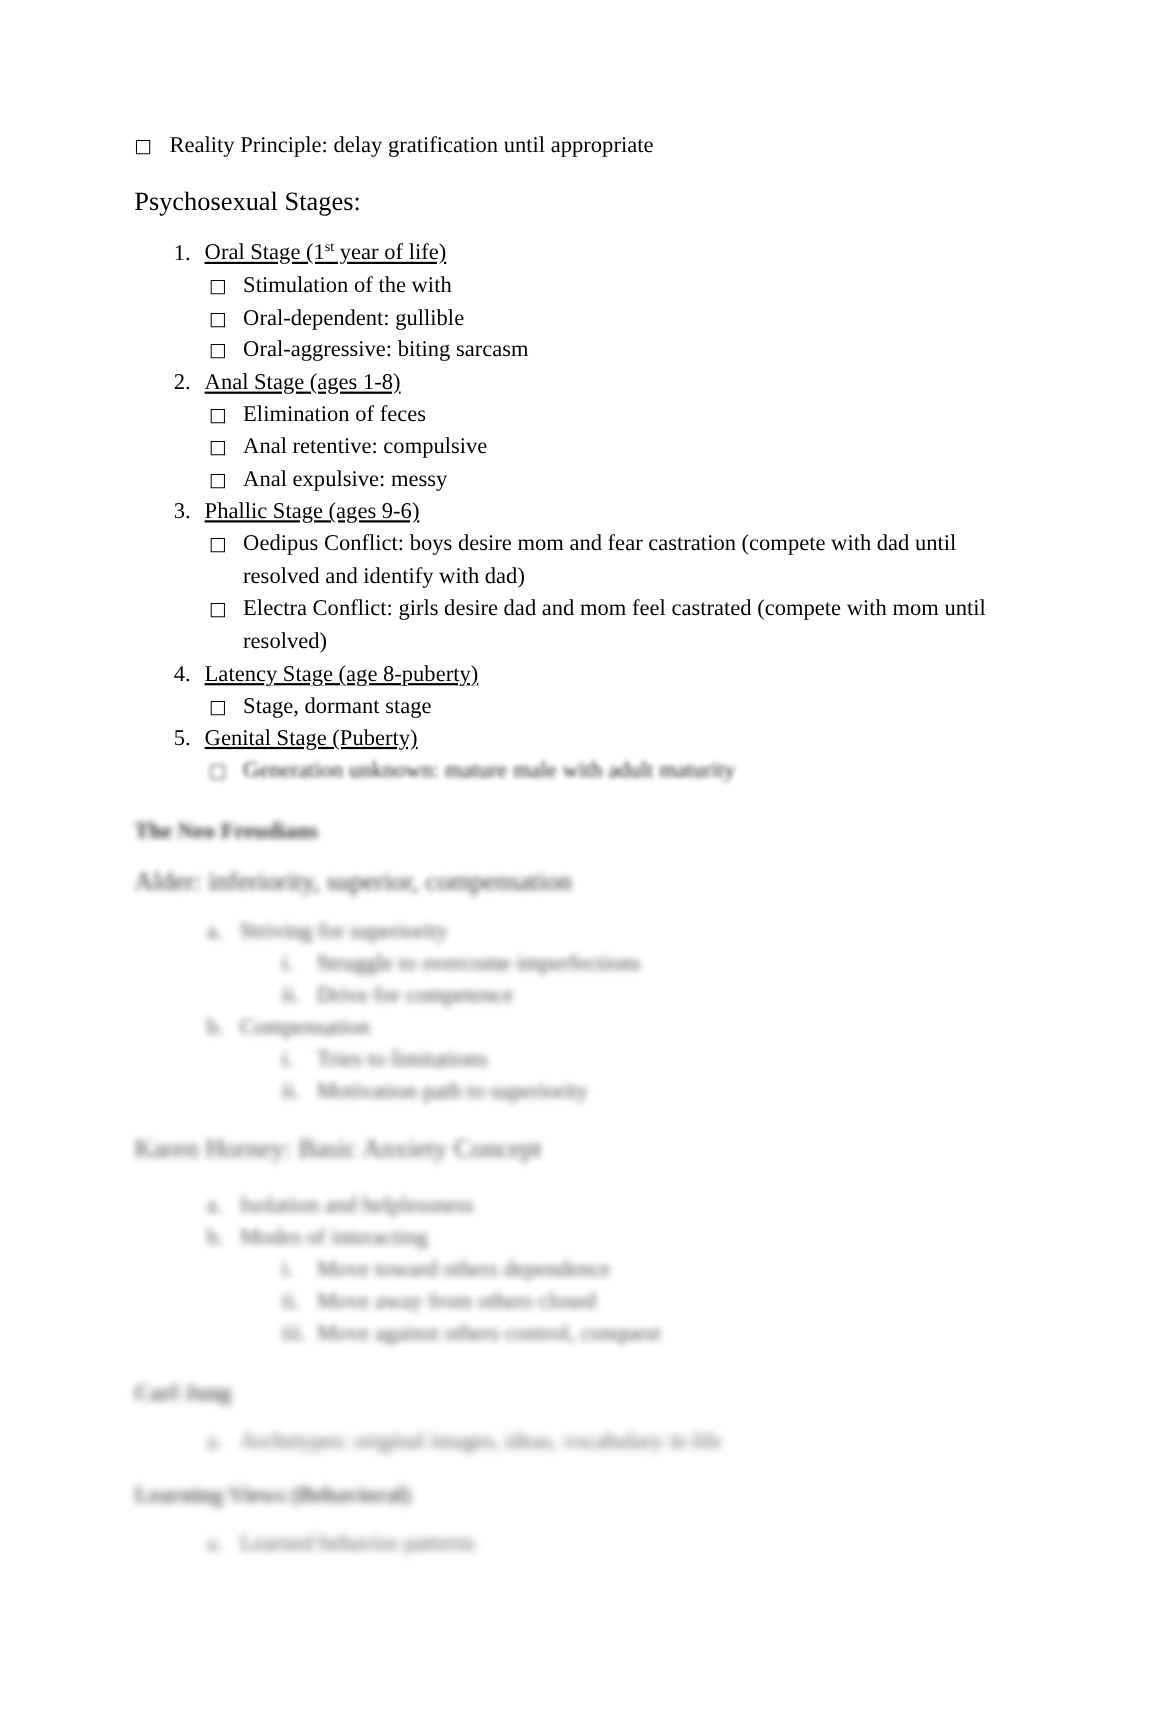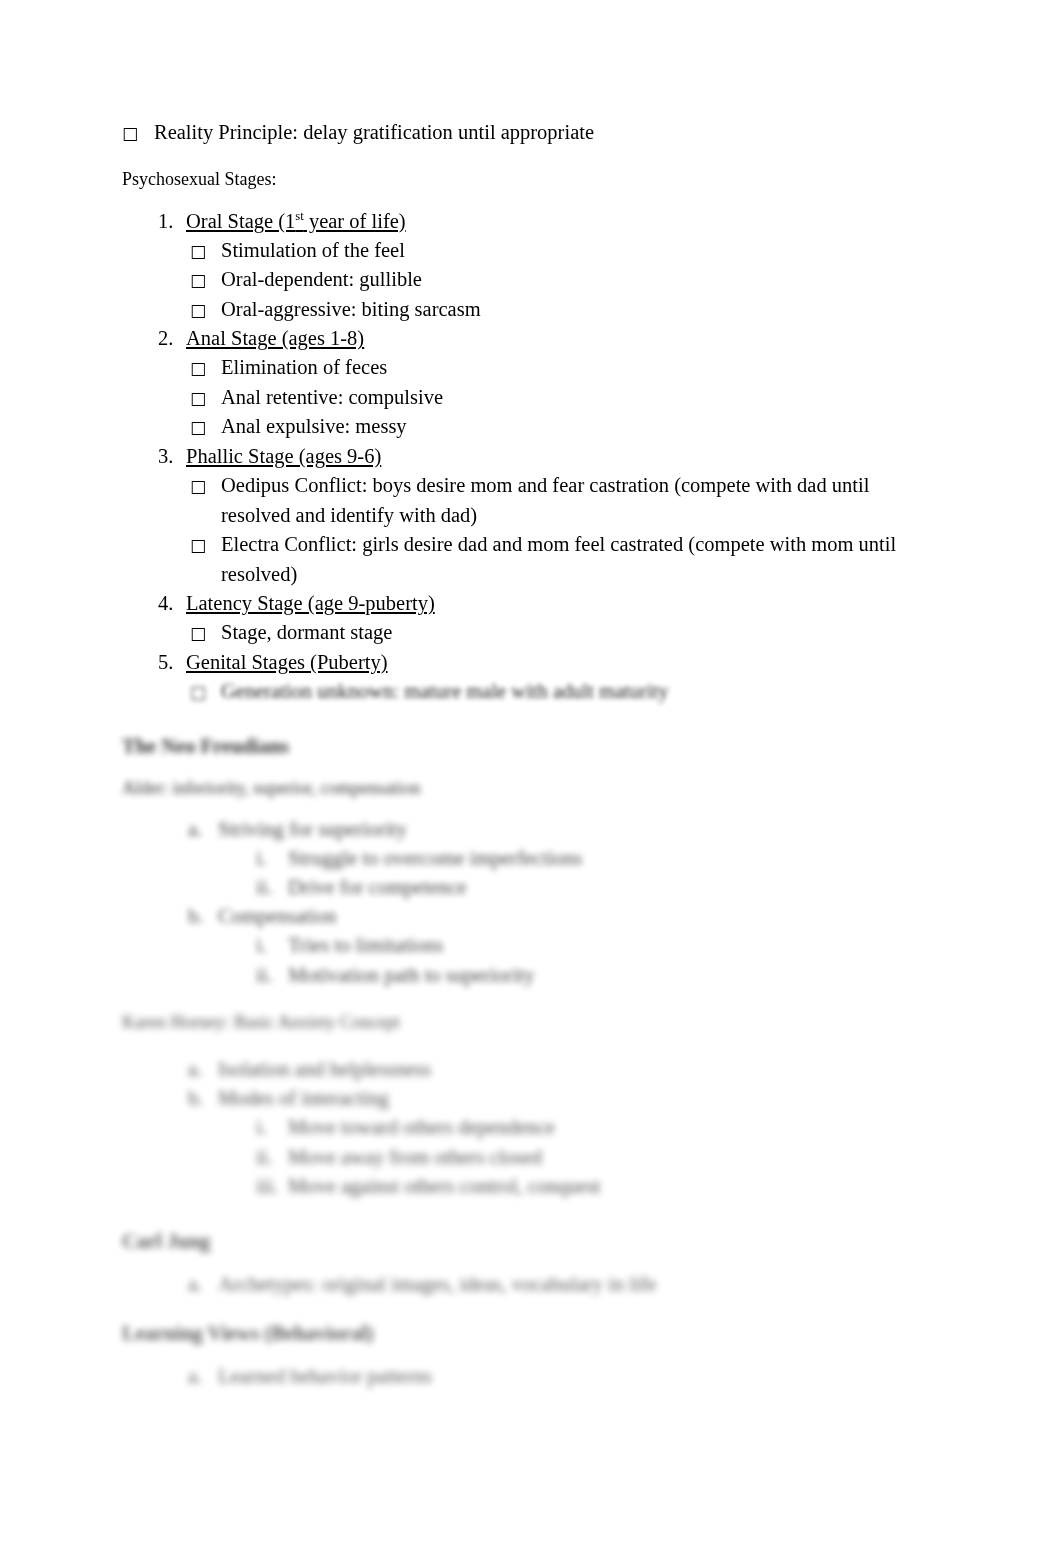--- a/index.html
+++ b/index.html
@@ -26,21 +26,21 @@
 
   .content {
     position: absolute;
     left: 122px;
     top: 118px;
     width: 820px;
   }
 
   
   .para {
-    font-size: 18px;
+    font-size: 24px;
     line-height: 1.42;
     margin: 0;
     padding: 0;
   }
 
   
   .bullet-row {
     display: flex;
     align-items: baseline;
     font-size: 20.5px;
@@ -152,21 +152,21 @@
     <p class="para">Psychosexual Stages:</p>
 
     <div class="spacer-sm"></div>
 
     <div class="num-item">
       <span class="marker">1.</span>
       <span class="ntext"><span>Oral Stage (1</span><span class="sup">st</span><span> year of life)</span></span>
     </div>
     <div class="sub-item">
       <span class="marker">□</span>
-      <span class="stext">Stimulation of the feel</span>
+      <span class="stext">Stimulation of the with</span>
     </div>
     <div class="sub-item">
       <span class="marker">□</span>
       <span class="stext">Oral-dependent: gullible</span>
     </div>
     <div class="sub-item">
       <span class="marker">□</span>
       <span class="stext">Oral-aggressive: biting sarcasm</span>
     </div>
 
@@ -195,30 +195,30 @@
       <span class="marker">□</span>
       <span class="stext">Oedipus Conflict: boys desire mom and fear castration (compete with dad until resolved and identify with dad)</span>
     </div>
     <div class="sub-item">
       <span class="marker">□</span>
       <span class="stext">Electra Conflict: girls desire dad and mom feel castrated (compete with mom until resolved)</span>
     </div>
 
     <div class="num-item">
       <span class="marker">4.</span>
-      <span class="ntext">Latency Stage (age 9-puberty)</span>
+      <span class="ntext">Latency Stage (age 8-puberty)</span>
     </div>
     <div class="sub-item">
       <span class="marker">□</span>
       <span class="stext">Stage, dormant stage</span>
     </div>
 
     <div class="num-item">
       <span class="marker">5.</span>
-      <span class="ntext">Genital Stages (Puberty)</span>
+      <span class="ntext">Genital Stage (Puberty)</span>
     </div>
     <div class="sub-item blur-a">
       <span class="marker">□</span>
       <span class="stext">Generation unknown: mature male with adult maturity</span>
     </div>
 
     <div class="spacer-lg"></div>
 
     <p class="heading blur-b">The Neo Freudians</p>
 

